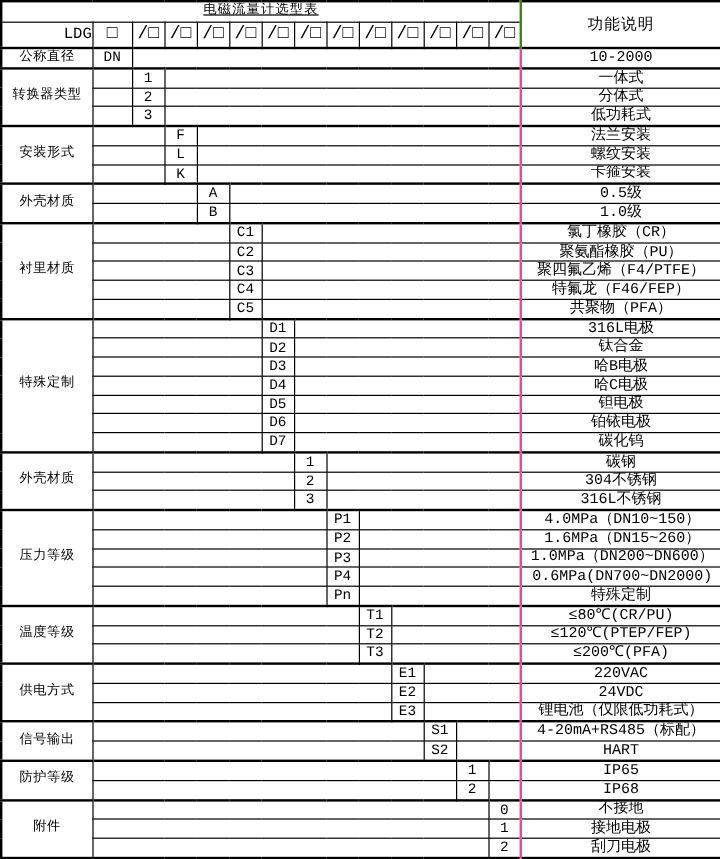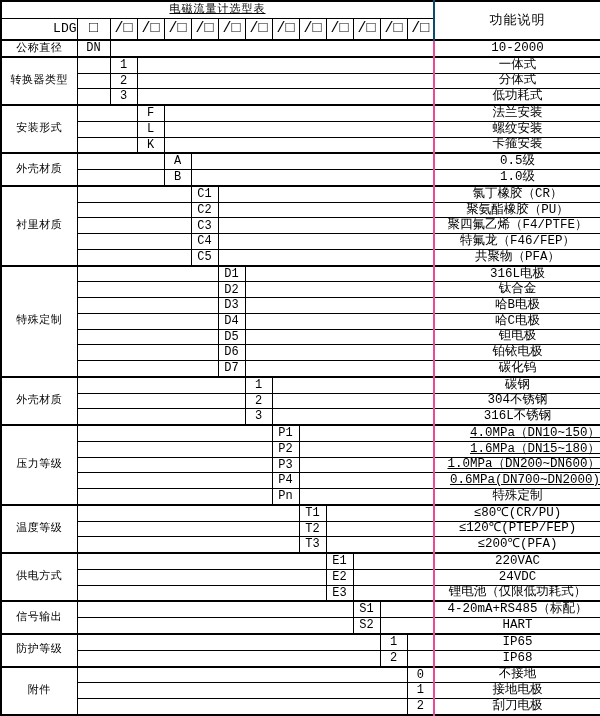--- a/index.html
+++ b/index.html
@@ -19,28 +19,28 @@
     text-align:center;
     vertical-align:middle;
     font-size:13px;
     line-height:1.05;
     white-space:nowrap;
     overflow:hidden;
   }
   tr.title-row{height:17px;}
   tr.model-row{height:22px;}
   td.table-title{font-size:11px;letter-spacing:1px;text-decoration:underline;}
-  td.desc-head{border-left:2px solid #0c4a6e;font-size:13px;letter-spacing:1px;}
+  td.desc-head{border-left:2px solid #4d7c0f;font-size:13px;letter-spacing:1px;}
   td.model-prefix{text-align:right;padding-left:6px;font-size:13px;}
   td.code-slot{font-size:15px;padding:0;}
   td.label-cell{font-size:11px;letter-spacing:0.5px;}
   td.code-cell{font-size:12px;}
   td.spacer-cell{}
   td.desc-cell{border-left:2px solid #ec4899;font-size:12.5px;}
-  td.desc-cell.left{text-align:right;padding-left:2px;text-decoration:underline;}
+  td.desc-cell.left{text-align:center;padding-left:2px;}
   tr.sec-start td{border-top:2px solid #000;}
 </style>
 </head>
 <body>
 
 <table class="sel">
   <colgroup>
     <col style="width:76px">
     <col style="width:33px">
     <col style="width:27px">
@@ -232,21 +232,21 @@
         <td class="label-cell" rowspan="5">压力等级</td>
         <td class="spacer-cell" colspan="7"></td>
         <td class="code-cell">P1</td>
         <td class="spacer-cell" colspan="5"></td>
         <td class="desc-cell left">4.0MPa（DN10~150）</td>
       </tr>
       <tr>
         <td class="spacer-cell" colspan="7"></td>
         <td class="code-cell">P2</td>
         <td class="spacer-cell" colspan="5"></td>
-        <td class="desc-cell left">1.6MPa（DN15~180）</td>
+        <td class="desc-cell left">1.6MPa（DN15~260）</td>
       </tr>
       <tr>
         <td class="spacer-cell" colspan="7"></td>
         <td class="code-cell">P3</td>
         <td class="spacer-cell" colspan="5"></td>
         <td class="desc-cell left">1.0MPa（DN200~DN600）</td>
       </tr>
       <tr>
         <td class="spacer-cell" colspan="7"></td>
         <td class="code-cell">P4</td>

